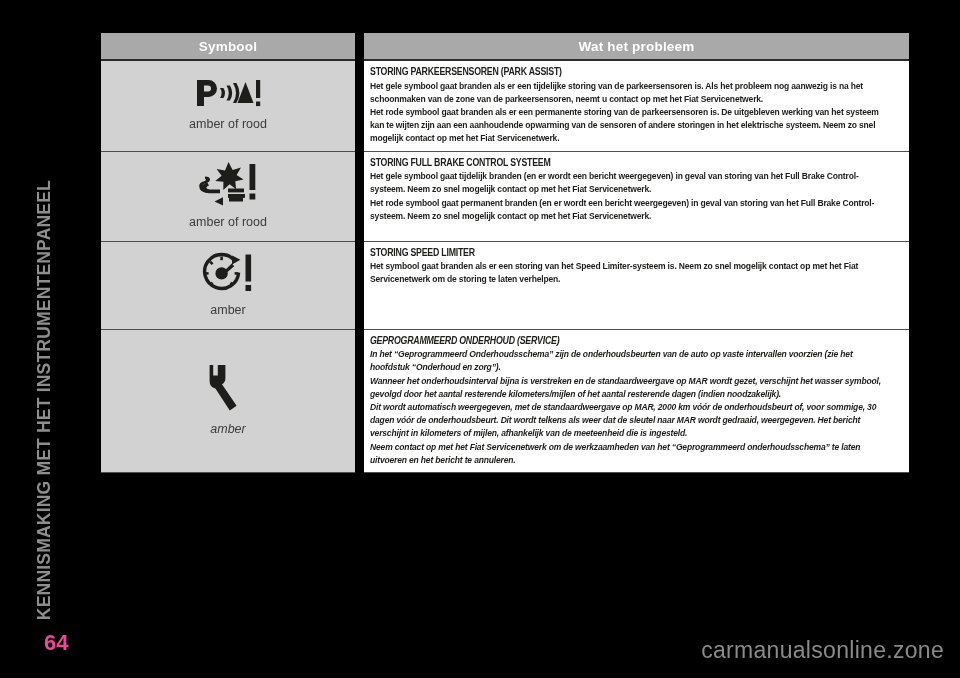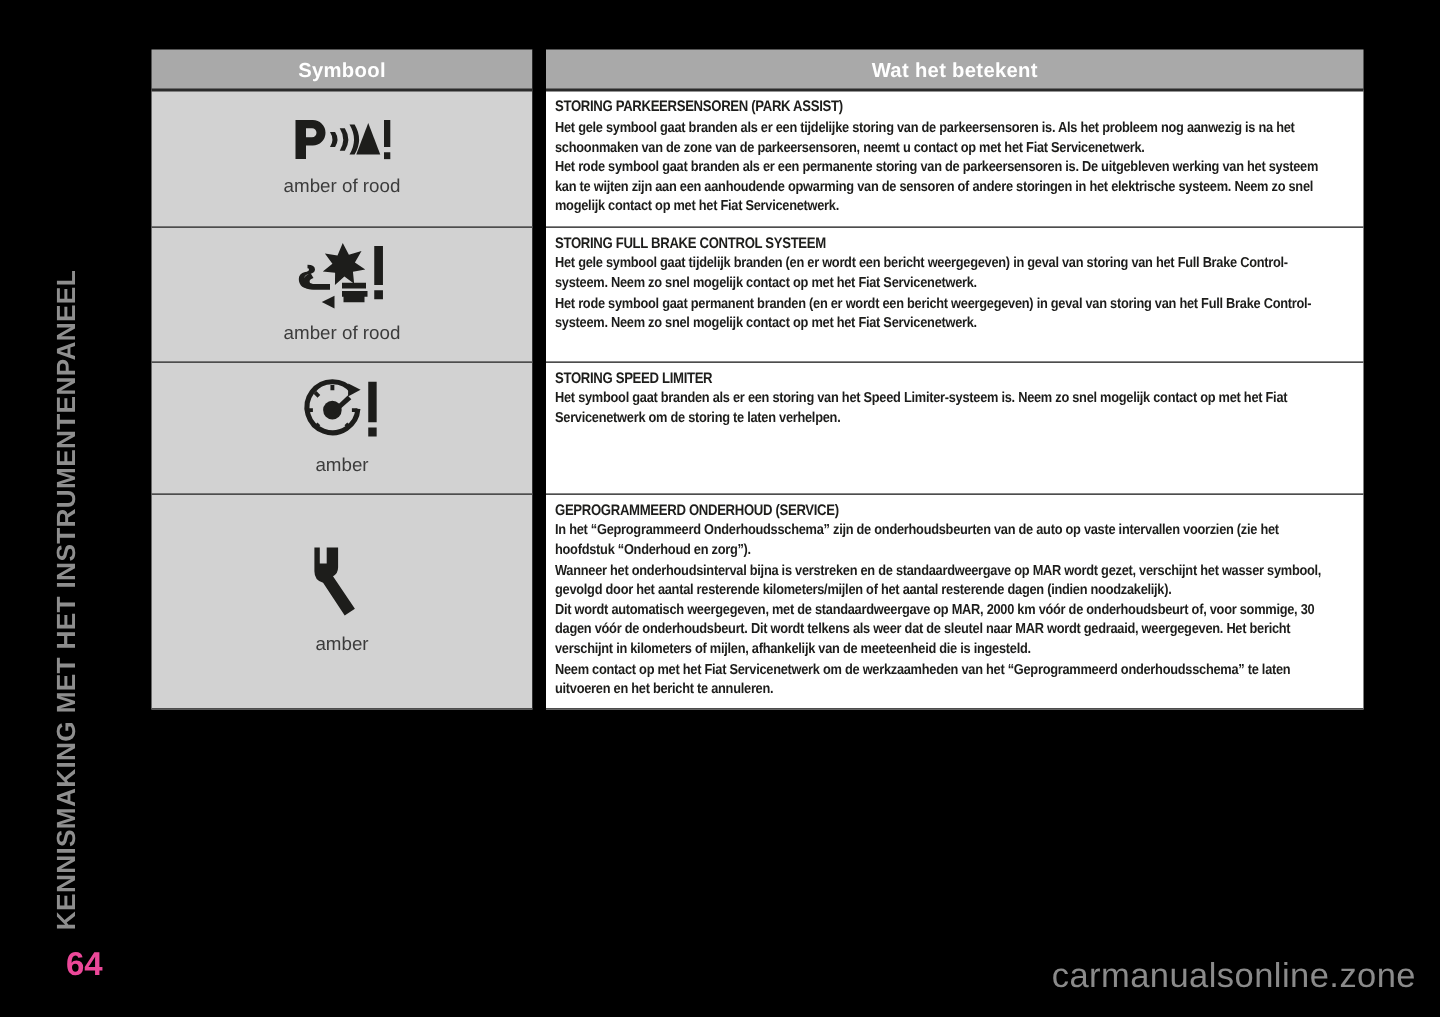--- a/index.html
+++ b/index.html
@@ -76,21 +76,21 @@
 
   .cell-mean {
     background: #ffffff;
     vertical-align: top;
     padding: 5px 14px 6px 6px;
     border-top: 1.5px solid #4d4d4d;
   }
   tr.row-first .cell-mean { border-top: 2.5px solid #2b2b2b; }
 
   tr.row-last .cell-symbol,
-  tr.row-last .cell-mean { border-bottom: 1.5px solid #4d4d4d; }
+  tr.row-last .cell-mean { border-bottom: 1.5px solid #4d4d4d; font-style: italic; }
 
   
   .sym-wrap { display: block; }
   .sym-svg  { display: block; margin: 0 auto; }
   .sym-color {
     display: block;
     margin-top: 9px;
     font-size: 12.5px;
     color: #3c3c3c;
     font-family: "Liberation Sans", sans-serif;
@@ -150,21 +150,21 @@
 <table id="symbol-table">
   <colgroup>
     <col class="c-symbol">
       <col class="c-gap">
       <col class="c-mean">
   </colgroup>
   <thead>
     <tr>
       <th class="hdr">Symbool</th>
       <th class="hdr-gap"></th>
-      <th class="hdr">Wat het betekent</th>
+      <th class="hdr">Wat het probleem</th>
     </tr>
   </thead>
   <tbody id="table-body">
       <tr class="row-first">
         <td class="cell-symbol">
           <div class="sym-wrap">
     <svg class="sym-svg" width="66" height="30" viewBox="0 0 66 30" aria-hidden="true">
       <g fill="#1d1d1b">
         <path d="M2 2 h11.5 a8.5 8.5 0 0 1 0 17 H9 v9 H2 Z M9 7.5 v6 h4 a3 3 0 0 0 0-6 Z"></path>
         <path d="M25 10 q3.2 5 0 10 l3.4 0 q3.2 -5 0 -10 Z"></path>

